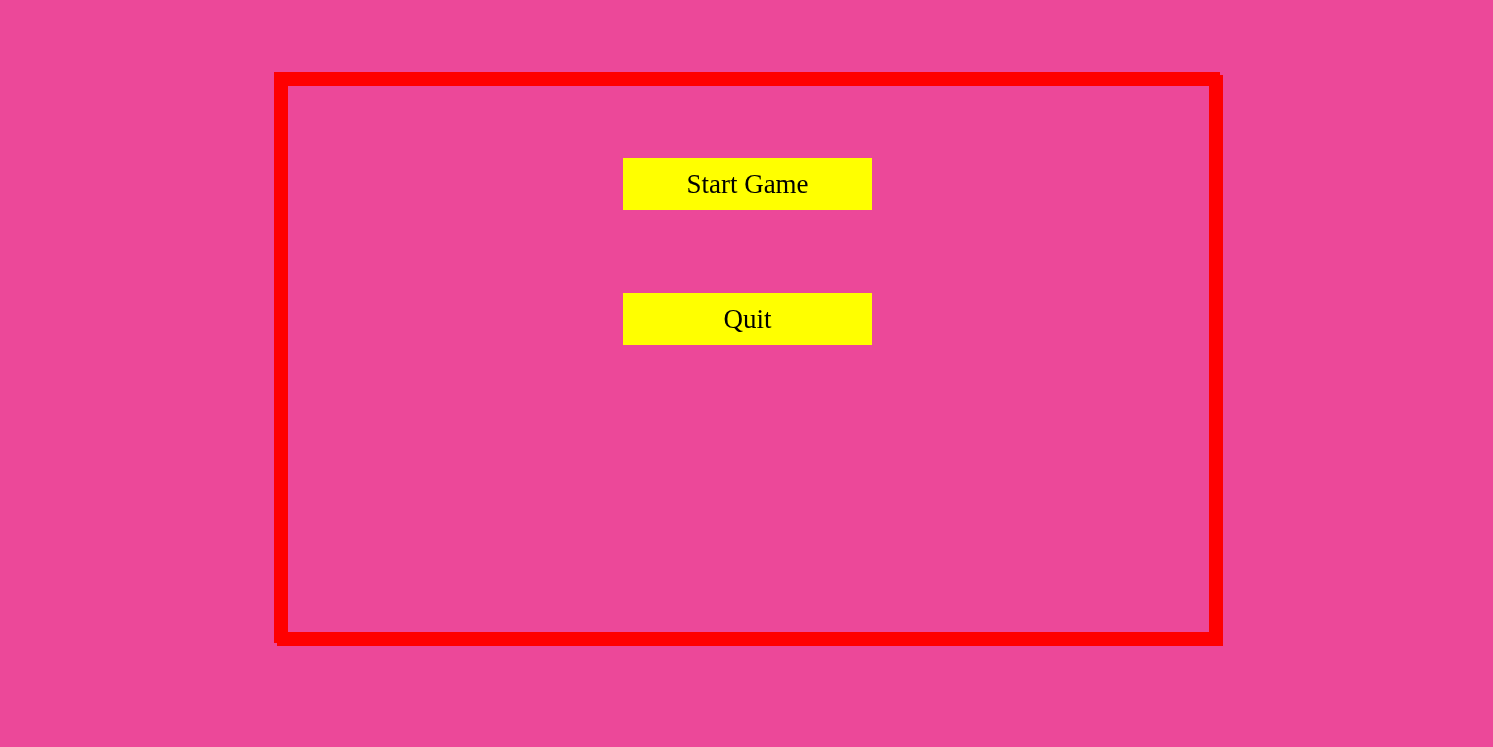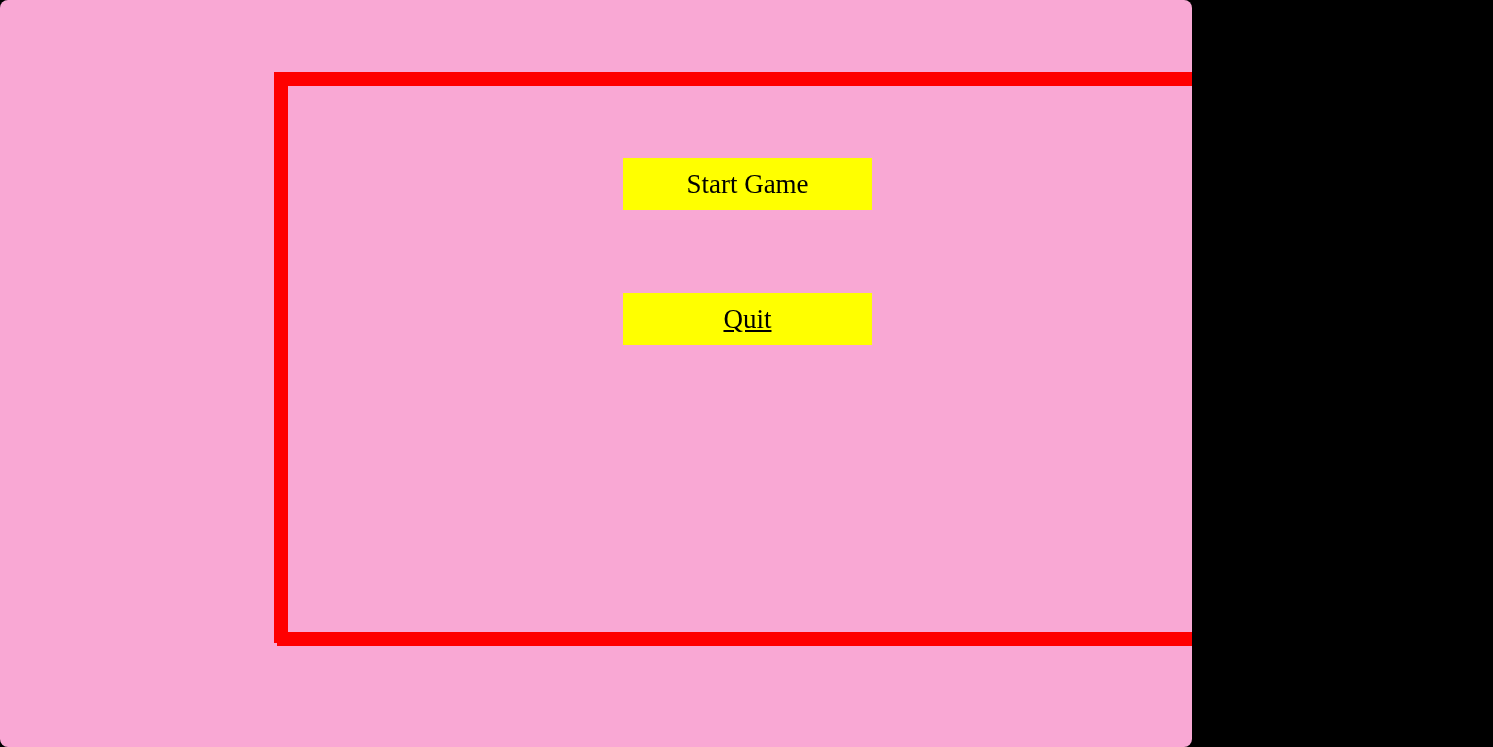--- a/index.html
+++ b/index.html
@@ -3,26 +3,25 @@
 <meta charset="utf-8">
 <style>
   html, body {
     margin: 0;
     padding: 0;
     background: #000000;
   }
 
   #screen {
     position: relative;
-    width: 1192px;
+    width: 1493px;
     height: 747px;
-    background: #f9a8d4;
+    background: #ec4899;
     overflow: hidden;
     font-family: "Liberation Serif", "DejaVu Serif", serif;
-    border-radius: 8px;
   }
 
   
   .frame-stroke {
     position: absolute;
     border-style: solid;
     border-color: #FF0000;
     border-width: 11px;
     box-sizing: border-box;
     pointer-events: none;
@@ -62,21 +61,20 @@
     font-family: "Liberation Serif", "DejaVu Serif", serif;
     font-size: 27px;
     line-height: 52px;
     text-align: center;
     white-space: nowrap;
     cursor: pointer;
   }
 
   .menu-button:last-child {
     margin-bottom: 0;
-    text-decoration: underline;
   }
 </style>
 </head>
 <body>
 
 <div id="screen">
 
   <div id="frame-a" class="frame-stroke"></div>
   <div id="frame-b" class="frame-stroke"></div>
 

